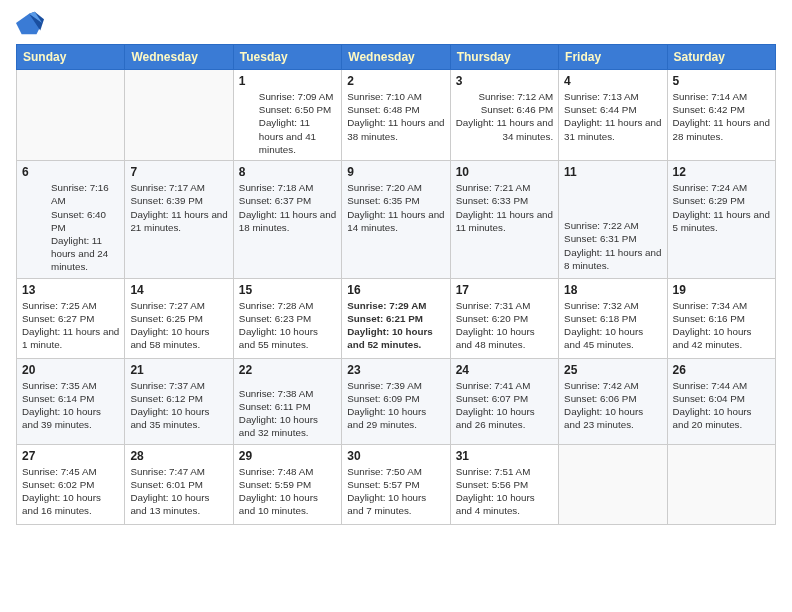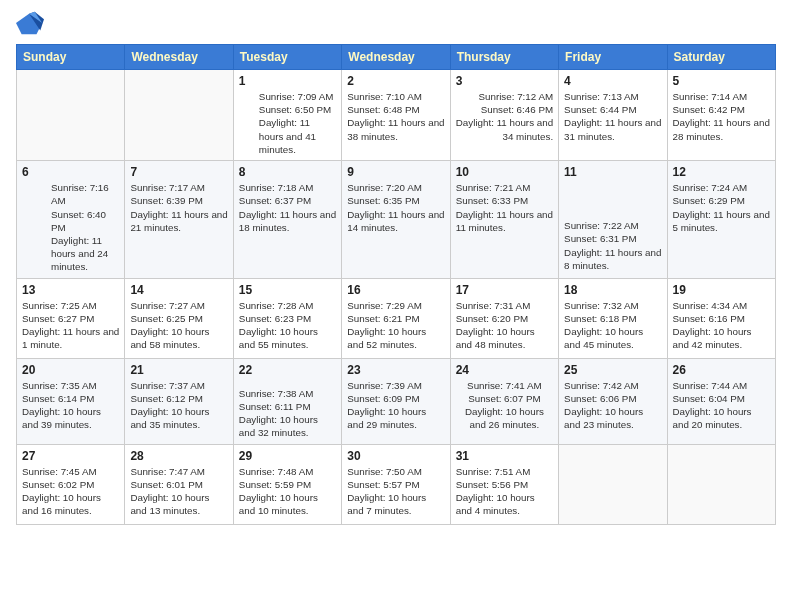--- a/index.html
+++ b/index.html
@@ -220,39 +220,39 @@
 Daylight: 10 hours and 58 minutes.</div>
           </td>
           <td>
             <span class="day-number">15</span>
             <div class="day-info" style="white-space: pre-line;">Sunrise: 7:28 AM
 Sunset: 6:23 PM
 Daylight: 10 hours and 55 minutes.</div>
           </td>
           <td>
             <span class="day-number">16</span>
-            <div class="day-info" style="white-space: pre-line;">Sunrise: 7:29 AM
+            <div class="day-info" style="white-space: pre-line; font-weight: bold;">Sunrise: 7:29 AM
 Sunset: 6:21 PM
 Daylight: 10 hours and 52 minutes.</div>
           </td>
           <td>
             <span class="day-number">17</span>
             <div class="day-info" style="white-space: pre-line;">Sunrise: 7:31 AM
 Sunset: 6:20 PM
 Daylight: 10 hours and 48 minutes.</div>
           </td>
           <td>
             <span class="day-number">18</span>
             <div class="day-info" style="white-space: pre-line;">Sunrise: 7:32 AM
 Sunset: 6:18 PM
 Daylight: 10 hours and 45 minutes.</div>
           </td>
           <td>
             <span class="day-number">19</span>
-            <div class="day-info" style="white-space: pre-line;">Sunrise: 4:34 AM
+            <div class="day-info" style="white-space: pre-line;">Sunrise: 7:34 AM
 Sunset: 6:16 PM
 Daylight: 10 hours and 42 minutes.</div>
           </td>
         </tr>
         <tr>
           <td>
             <span class="day-number">20</span>
             <div class="day-info" style="white-space: pre-line;">Sunrise: 7:35 AM
 Sunset: 6:14 PM
 Daylight: 10 hours and 39 minutes.</div>
@@ -270,21 +270,21 @@
 Daylight: 10 hours and 32 minutes.</div>
           </td>
           <td>
             <span class="day-number">23</span>
             <div class="day-info" style="white-space: pre-line;">Sunrise: 7:39 AM
 Sunset: 6:09 PM
 Daylight: 10 hours and 29 minutes.</div>
           </td>
           <td>
             <span class="day-number">24</span>
-            <div class="day-info" style="white-space: pre-line; text-align: center;">Sunrise: 7:41 AM
+            <div class="day-info" style="white-space: pre-line;">Sunrise: 7:41 AM
 Sunset: 6:07 PM
 Daylight: 10 hours and 26 minutes.</div>
           </td>
           <td>
             <span class="day-number">25</span>
             <div class="day-info" style="white-space: pre-line;">Sunrise: 7:42 AM
 Sunset: 6:06 PM
 Daylight: 10 hours and 23 minutes.</div>
           </td>
           <td>

